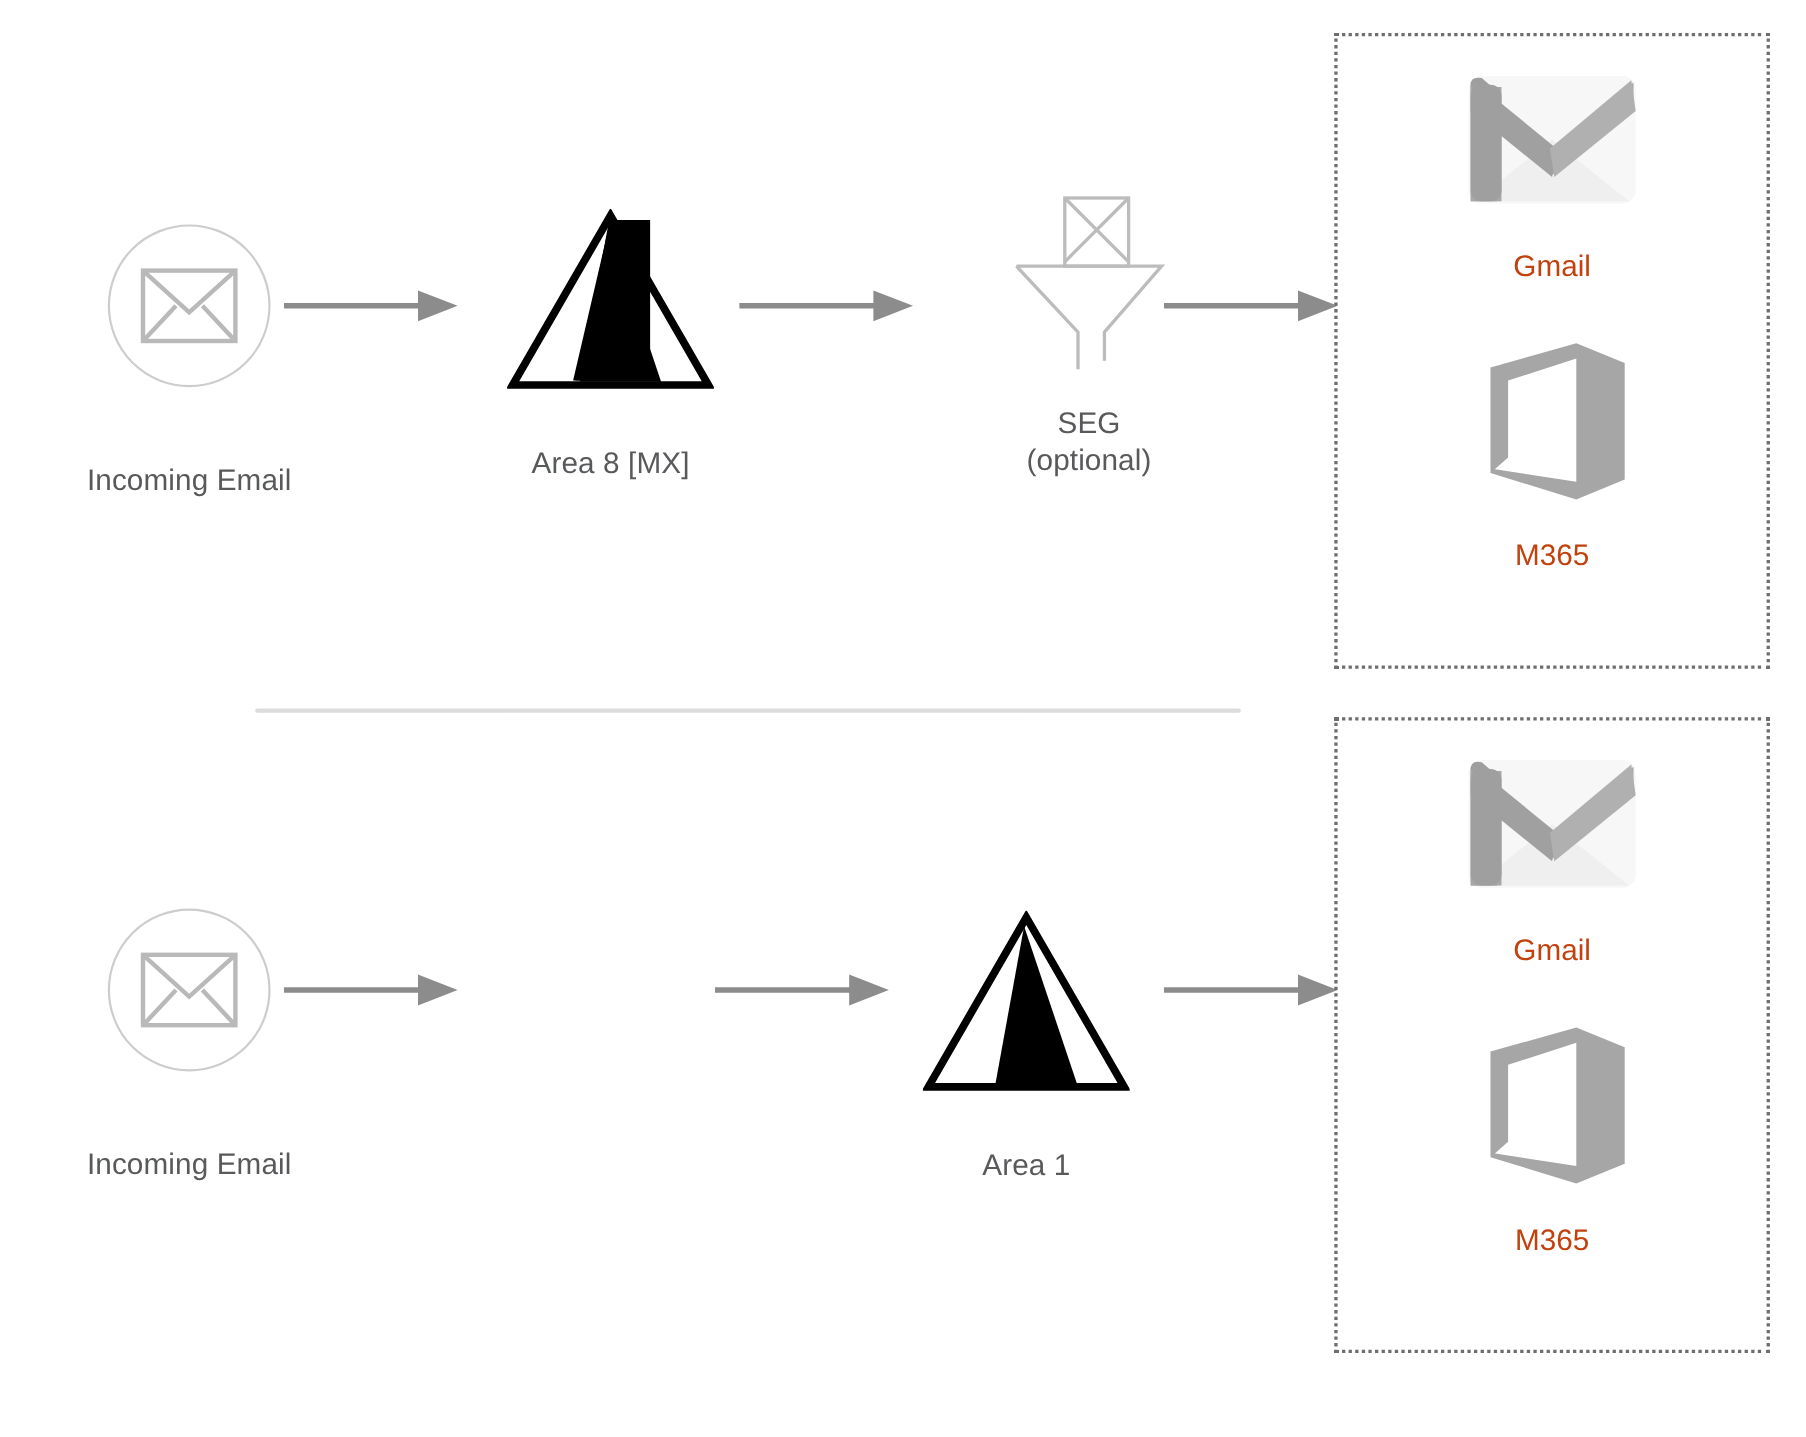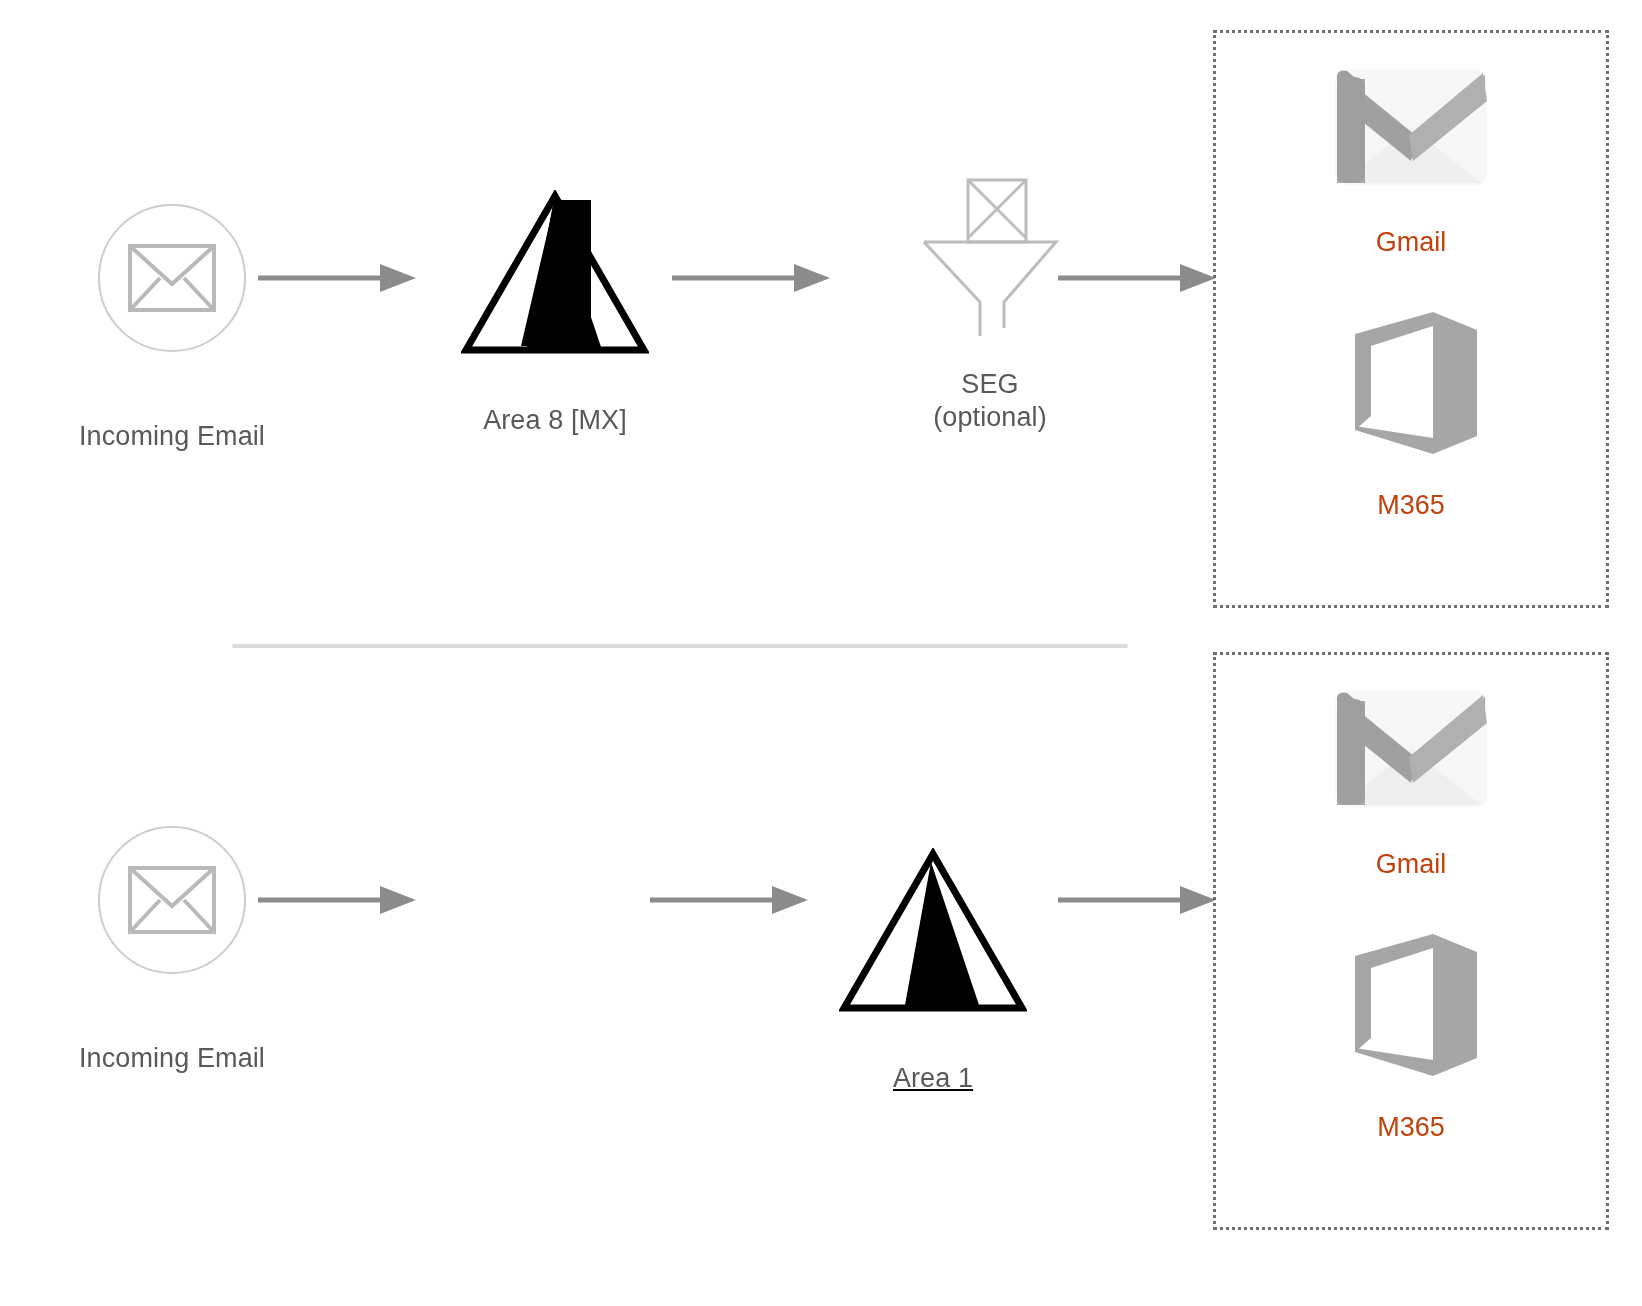--- a/index.html
+++ b/index.html
@@ -195,21 +195,21 @@
   </div>
 
 
   <div class="arrow" style="left:650px; top:880px;">
     <svg width="160" height="40" viewBox="0 0 160 40" aria-hidden="true">
       <line x1="0" y1="20" x2="130" y2="20" stroke="#8c8c8c" stroke-width="5"></line>
       <polygon points="122,6 158,20 122,34" fill="#8c8c8c"></polygon>
     </svg>
   </div>
 
-  <div class="node" style="left:818px; top:848px; width:230px;text-decoration:underline;">
+  <div class="node" style="left:818px; top:828px; width:230px;">
     <div>
       <svg width="188" height="166" viewBox="0 0 188 166" aria-hidden="true">
         <polygon points="94,6 183,160 5,160" fill="#ffffff" stroke="#000000" stroke-width="7"></polygon>
         <path d="M92 14 L140 157 L66 157 Z" fill="#000000"></path>
       </svg>
     </div>
     <div class="node-label" style="margin-top:44px;">Area 1</div>
   </div>
 
   <div class="arrow" style="left:1058px; top:880px;">

